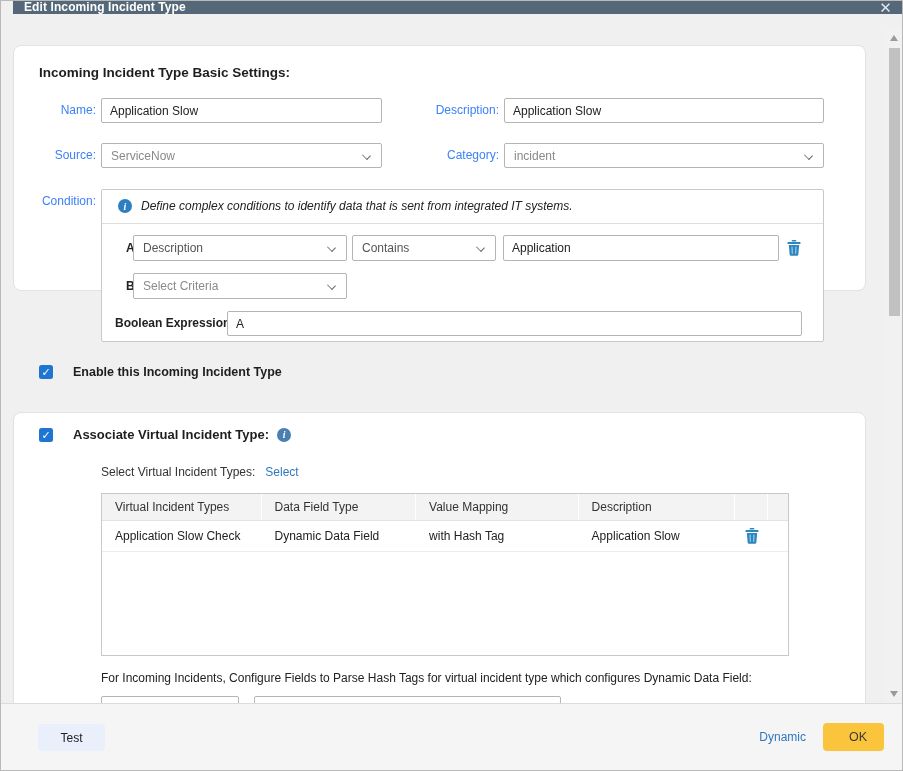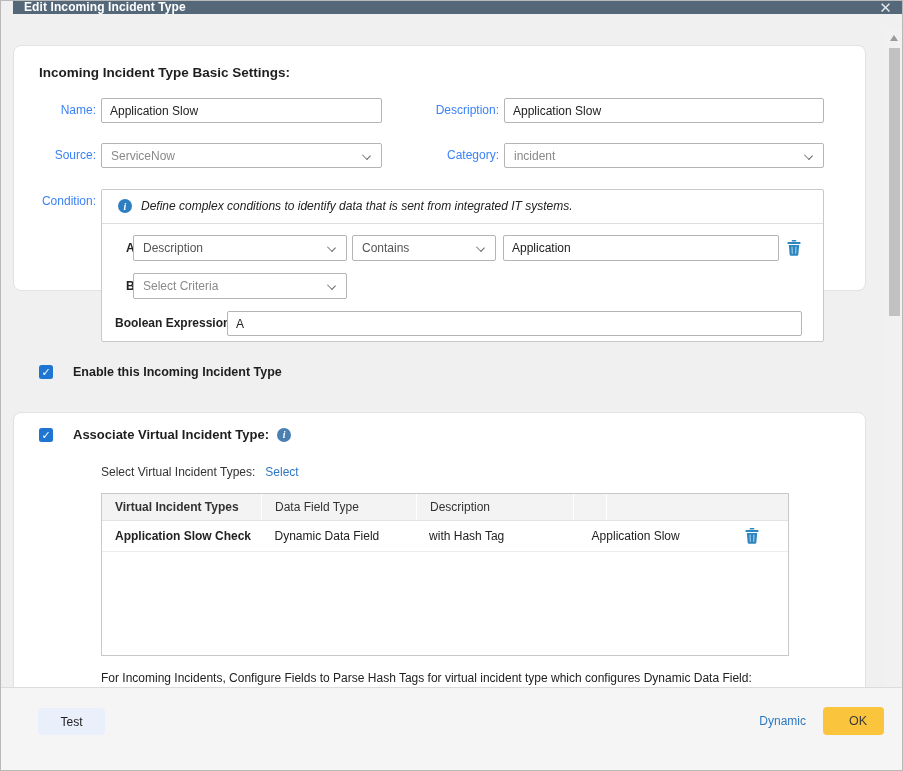--- a/index.html
+++ b/index.html
@@ -92,37 +92,37 @@
     position:absolute; left:87px; top:80px; width:688px; height:163px;
     border:1px solid #c9c9c9; background:#fff;
   }
   .thead { display:flex; height:27px; background:#f3f3f3; border-bottom:1px solid #e2e2e2; }
   .th {
     font-size:12px; color:#333; line-height:26px; padding-left:13px;
     border-right:1px solid #fff; overflow:hidden; white-space:nowrap;
   }
   .trow { display:flex; height:31px; border-bottom:1px solid #ececec; align-items:center; }
   .td { font-size:12px; color:#222; padding-left:13px; overflow:hidden; white-space:nowrap; }
-  .c0{width:160px;font-weight:bold;} .c1{width:155px;} .c2{width:163px;} .c3{width:157px;} .c4{width:33px; padding-left:0; text-align:center;} .c5{width:20px; padding-left:0; border-right:none;}
+  .c0{width:160px;} .c1{width:155px;} .c2{width:163px;} .c3{width:157px;} .c4{width:33px; padding-left:0; text-align:center;} .c5{width:20px; padding-left:0; border-right:none;}
 
   .note { position:absolute; left:87px; top:258px; width:700px; font-size:12px; color:#222; }
 
   
   .sbar { position:absolute; top:0; bottom:0; right:0; width:17px; background:#f1f1f1; }
   .sbar .arr-up, .sbar .arr-dn {
     position:absolute; left:4px; width:0; height:0; cursor:pointer;
     border-left:4.5px solid transparent; border-right:4.5px solid transparent;
   }
   .arr-up { top:8px; border-bottom:6px solid #9a9a9a; }
   .arr-dn { bottom:8px; border-top:6px solid #9a9a9a; }
   .sthumb { position:absolute; left:3px; width:11px; top:21px; height:268px; background:#c1c1c1; cursor:grab; }
 
   
   .footer {
-    position:absolute; left:0; right:0; bottom:0; height:84px;
+    position:absolute; left:0; right:0; bottom:0; height:68px;
     background:#f5f5f5; border-top:1px solid #dcdcdc; z-index:10;
   }
   .btn-test {
     position:absolute; left:38px; top:20px; width:67px; height:27px;
     background:#e9effb; border:none; border-radius:4px;
     font-family:"Liberation Sans",sans-serif; font-size:12px; color:#222; cursor:pointer;
   }
   .foot-right { position:absolute; right:19px; top:19px; display:flex; align-items:center; gap:17px; }
   .foot-right .link { font-size:12px; }
   .btn-ok {
@@ -212,20 +212,21 @@
 
     <div class="sel-row">
       <span>Select Virtual Incident Types:</span>
       <span class="link">Select</span>
     </div>
 
     <div class="vtable">
       <div class="thead">
         <div class="th c0">Virtual Incident Types</div>
         <div class="th c1">Data Field Type</div>
+        <div class="th c2">Value Mapping</div>
         <div class="th c3">Description</div>
         <div class="th c4"></div>
         <div class="th c5"></div>
       </div>
       <div class="trow">
         <div class="td c0">Application Slow Check</div>
         <div class="td c1">Dynamic Data Field</div>
         <div class="td c2">with Hash Tag</div>
         <div class="td c3">Application Slow</div>
         <div class="td c4">

